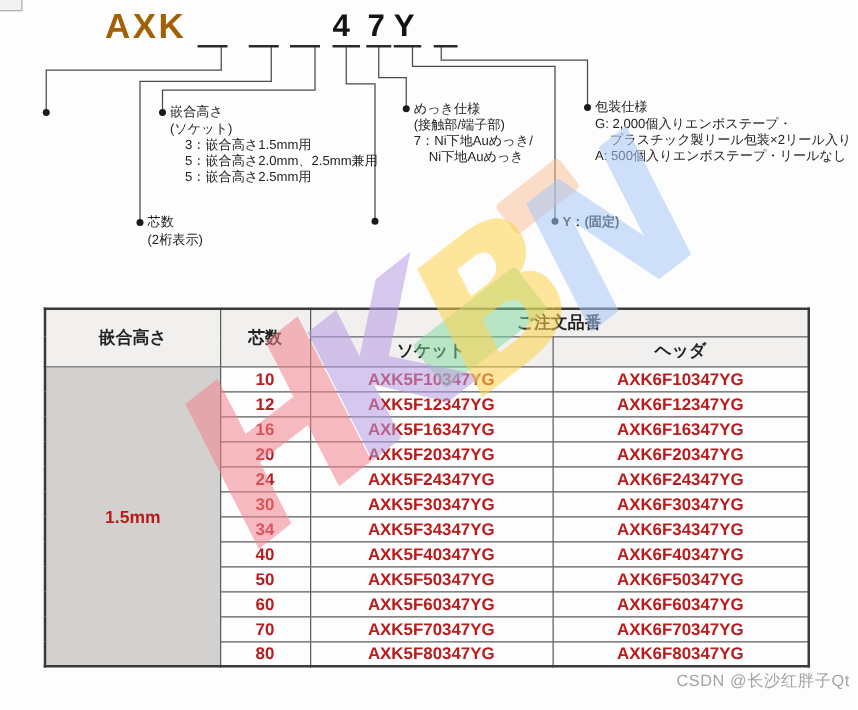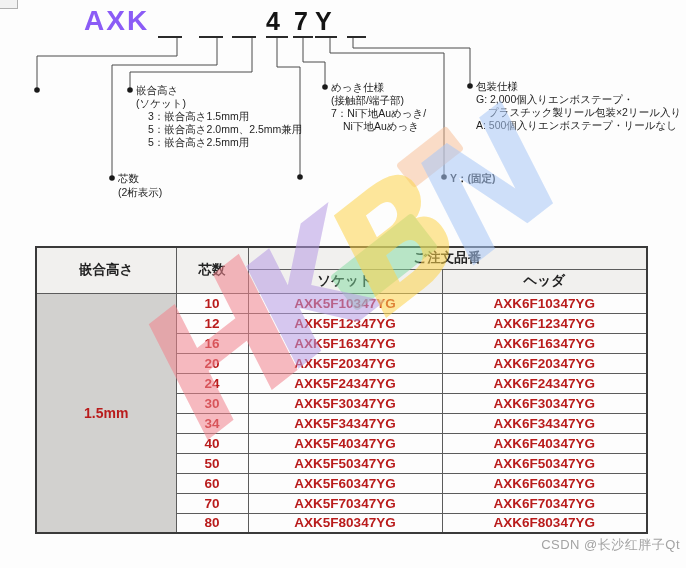--- a/index.html
+++ b/index.html
@@ -4,21 +4,21 @@
 <style>
   html,body{margin:0;padding:0;background:#ffffff;}
   .stage{position:relative;width:686px;height:568px;background:#fdfdfd;overflow:hidden;
          font-family:"Liberation Sans","DejaVu Sans",sans-serif;color:#222;}
 
   .corner-tab{position:absolute;left:-2px;top:-2px;width:18px;height:9px;
               background:#f2f2f2;border:1px solid #b0b0b0;}
 
   
   .code-prefix{position:absolute;left:84px;top:5px;font-size:28px;font-weight:bold;
-               color:#8b5cf6;letter-spacing:2px;}
+               color:#a16207;letter-spacing:2px;}
   .code-digit{position:absolute;top:7px;font-size:25px;font-weight:bold;color:#141414;}
   .cd-0{left:266px;} .cd-1{left:294px;} .cd-2{left:315px;}
 
   
   .diagram-lines{position:absolute;left:0;top:0;}
 
   
   .callout{position:absolute;font-size:10.5px;line-height:13px;white-space:nowrap;color:#1e1e1e;}
   .callout div{height:13px;}
   .indent{padding-left:12px;}

